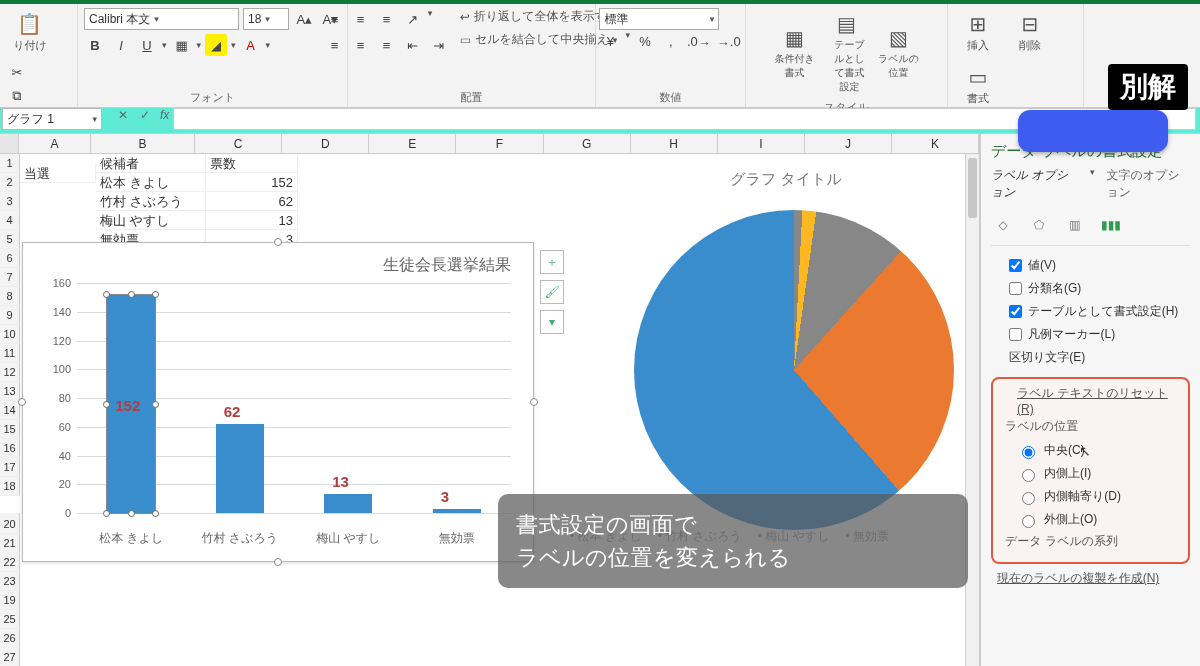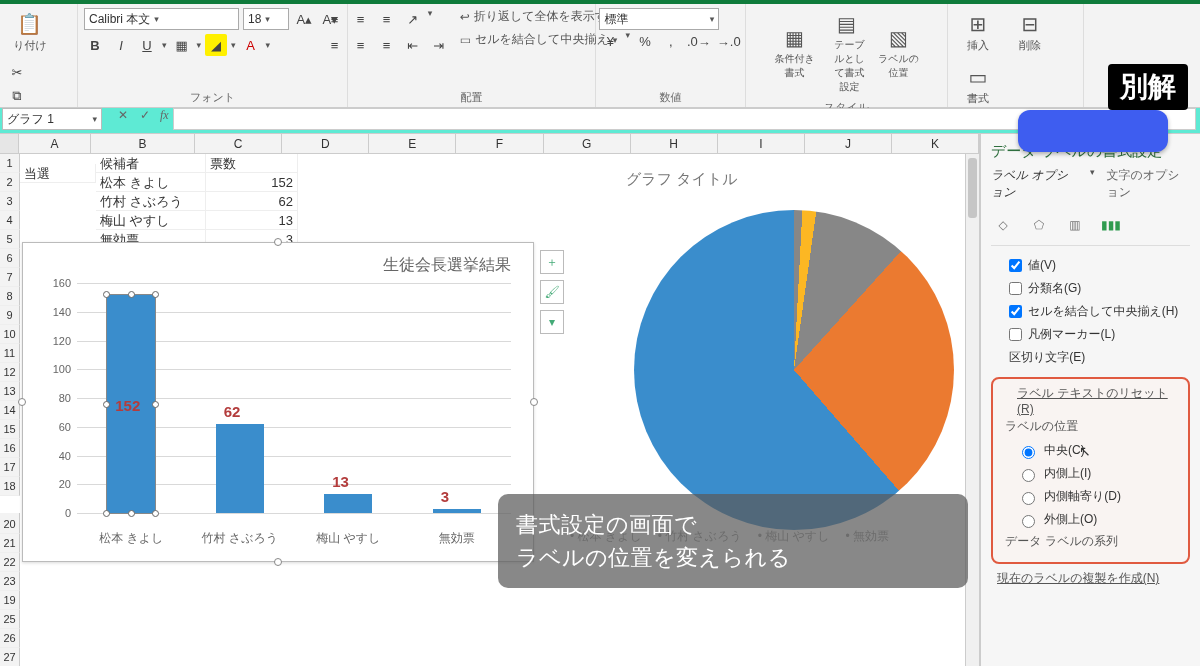--- a/index.html
+++ b/index.html
@@ -73,21 +73,21 @@
     border-bottom:1px solid #ccc;
     background:#5eead4;
   }
   .name-box {
     width: 100px; height:22px; border:1px solid #bbb;
     margin-left:2px; display:flex; align-items:center;
     justify-content:space-between; padding:0 4px; background:#fff;
   }
   .fx-btn { width:22px; text-align:center; color:#666; }
   .fbar .sep { width:10px; }
-  .fbar .fx { color:#666; font-style:italic; padding:0 4px;font-family:Liberation Serif, serif; }
+  .fbar .fx { color:#666; font-style:italic; padding:0 4px; }
 
   
   .sheet-wrap {
     position: relative;
     display:flex;
     height: calc(666px - 4px - 104px - 26px);
   }
   .sheet {
     position:relative;
     flex: 0 0 980px;
@@ -137,21 +137,21 @@
   .bar-sel { outline:1px solid #888; }
   .bar .h { position:absolute; width:7px; height:7px; border:1px solid #666; background:#fff; border-radius:4px;}
   .val-lbl { position:absolute; font-size:15px; color:#b33c3c; font-weight:600; }
   .x-cat { position:absolute; bottom:14px; font-size:12px; color:#666; text-align:center; }
 
   
   .sidebtns { position:absolute; left:540px; top:116px; width:28px; display:flex; flex-direction:column; gap:6px;}
   .sidebtns .b { width:24px; height:24px; border:1px solid #bbb; background:#fff; text-align:center; line-height:22px; color:#4a7; }
 
   
-  .pie-title { position:absolute; left:626px; top:36px; width:320px; color:#777; font-size:15px; }
+  .pie-title { position:absolute; left:626px; top:36px; width:320px; text-align:center; color:#777; font-size:15px; }
   .pie-clip { position:absolute; left:622px; top:64px; width:344px; height:344px; overflow:hidden; }
   .pie { position:absolute; left:12px; top:12px; width:320px; height:320px; border-radius:50%;
     background: conic-gradient(
       #878787 0deg 3deg,
       #fcb723 3deg 8deg,
       #878787 8deg 42deg,
       #eb7a30 42deg 139deg,
       #3a8dcc 139deg 360deg
     );
   }
@@ -493,21 +493,21 @@
     <label class="rp-check">
       <input type="checkbox" checked="" style="">
       <span>値(V)</span>
     </label>
     <label class="rp-check">
       <input type="checkbox" style="">
       <span>分類名(G)</span>
     </label>
     <label class="rp-check">
       <input type="checkbox" checked="" style="">
-      <span>セルを結合して中央揃え(H)</span>
+      <span>テーブルとして書式設定(H)</span>
     </label>
     <label class="rp-check">
       <input type="checkbox" style="">
       <span>凡例マーカー(L)</span>
     </label>
     <div class="rp-check">
       <span>区切り文字(E)</span>
     </div>
 
     <div class="rp-box">

